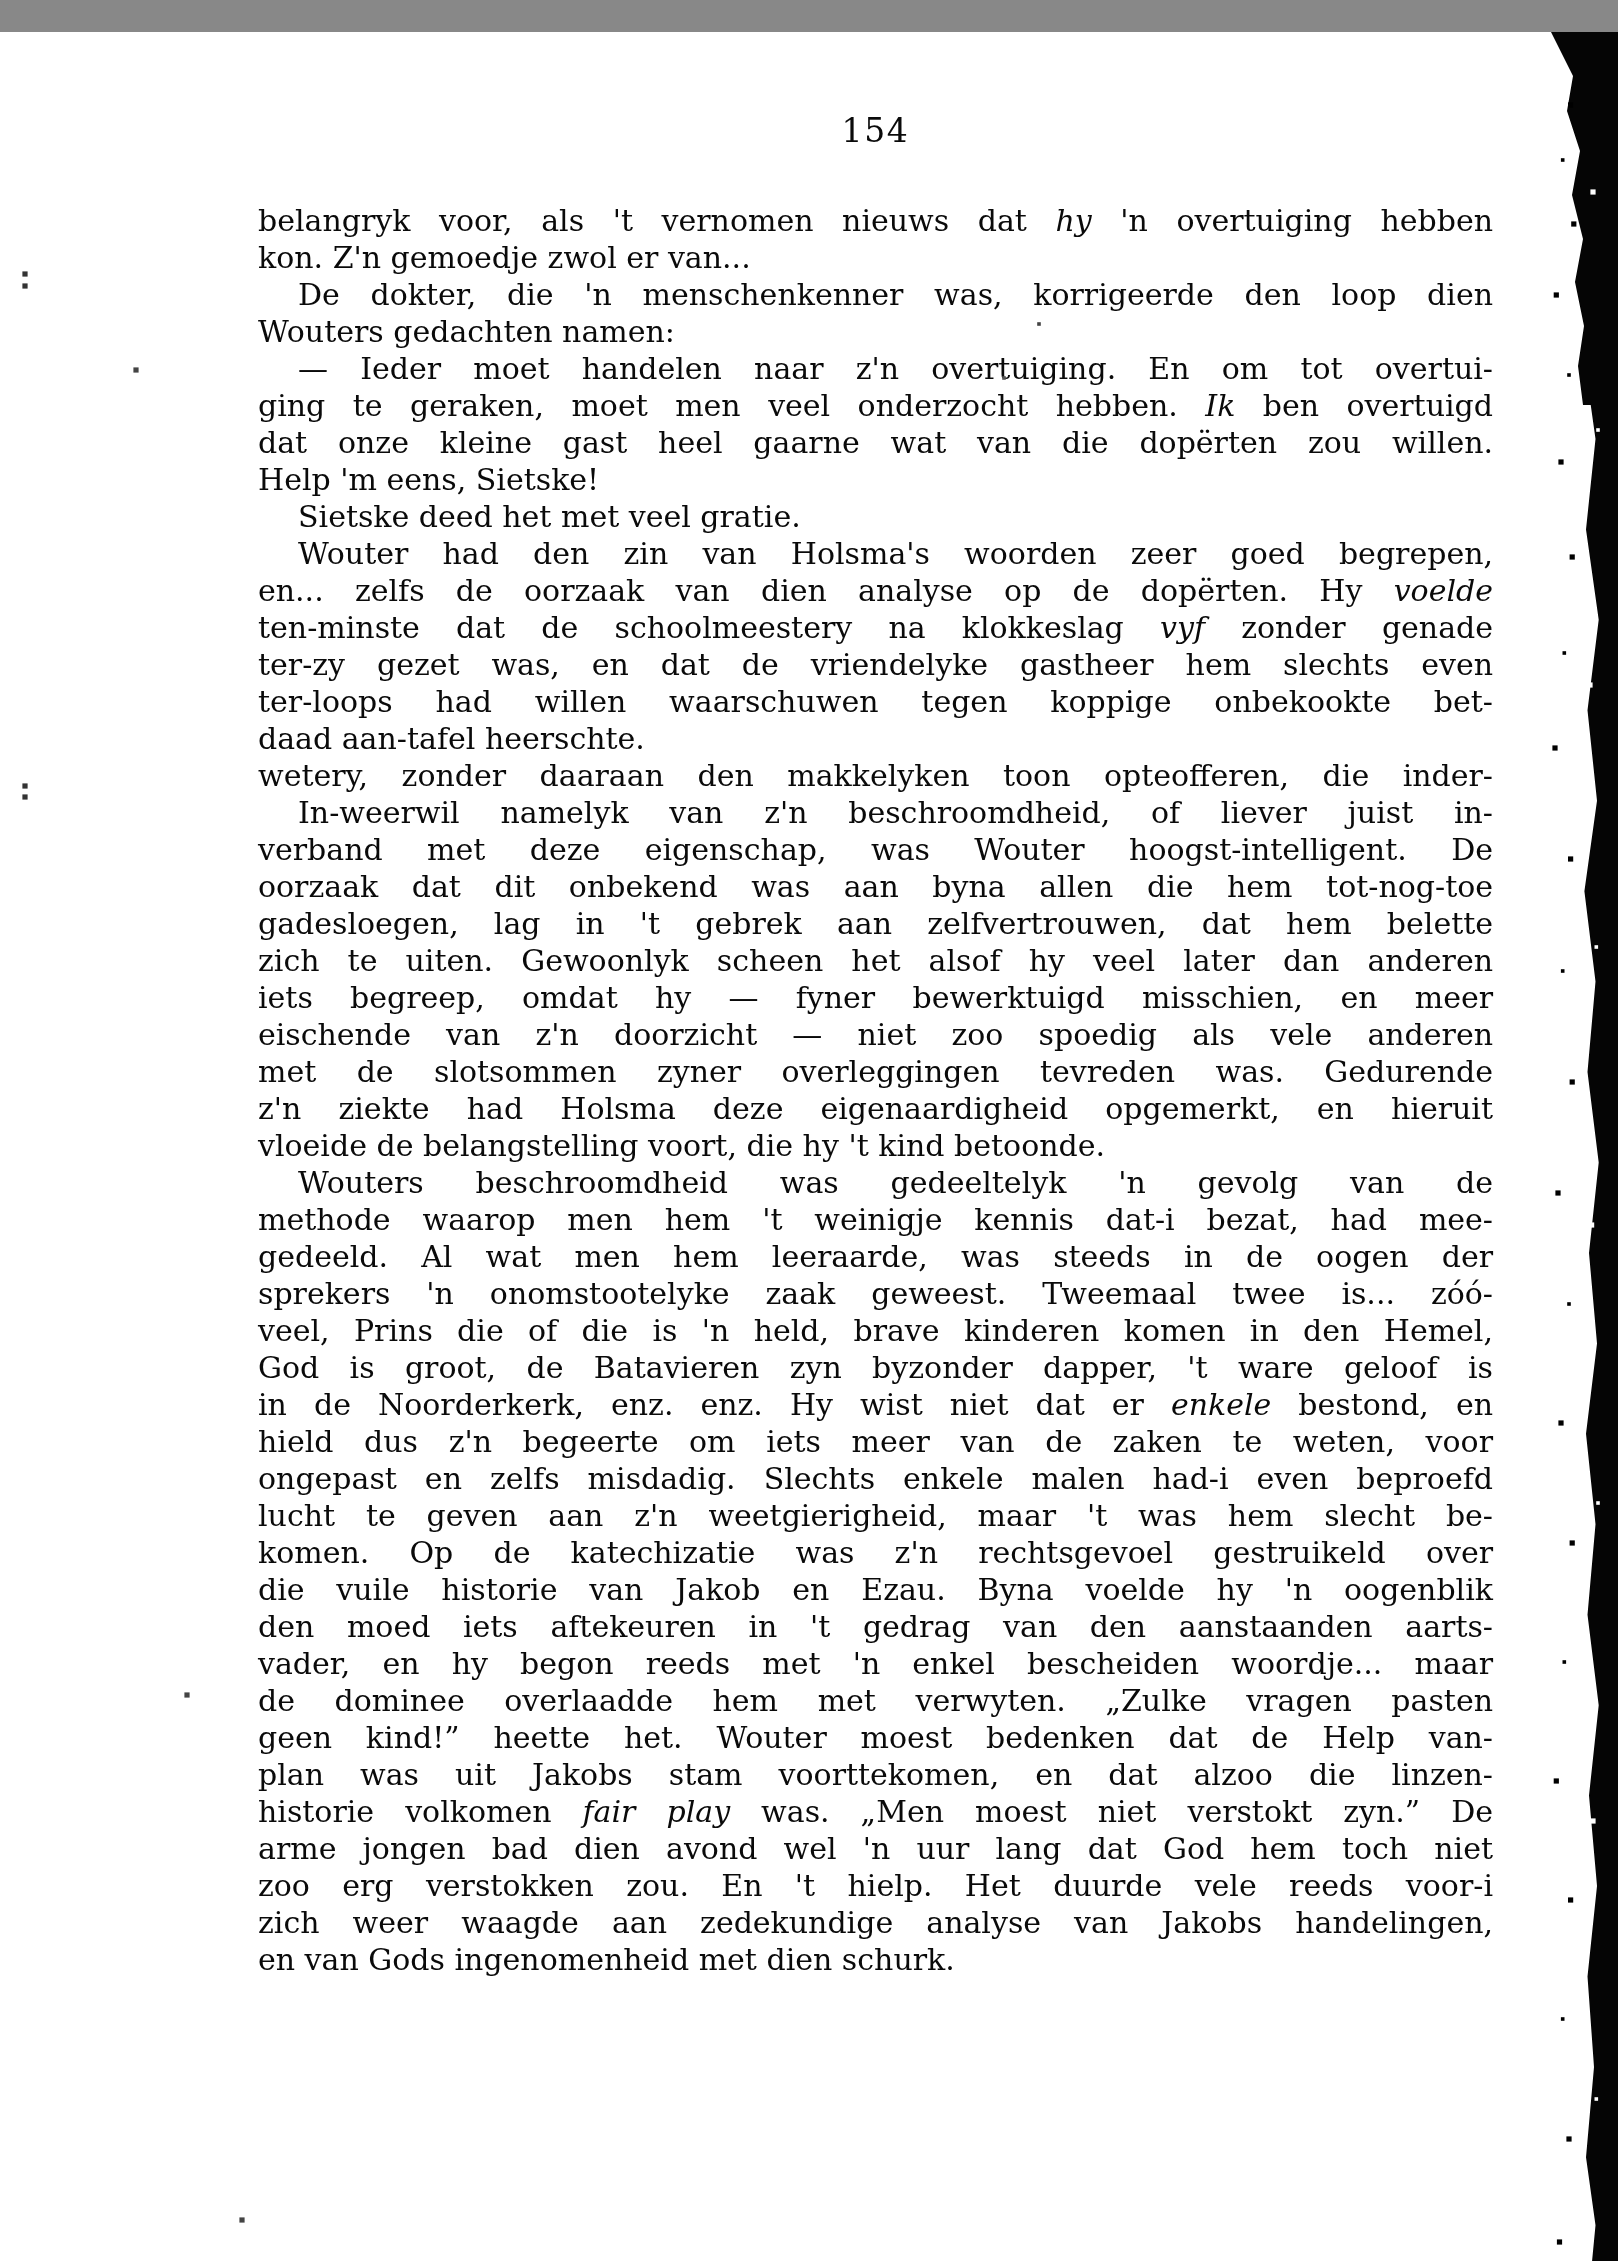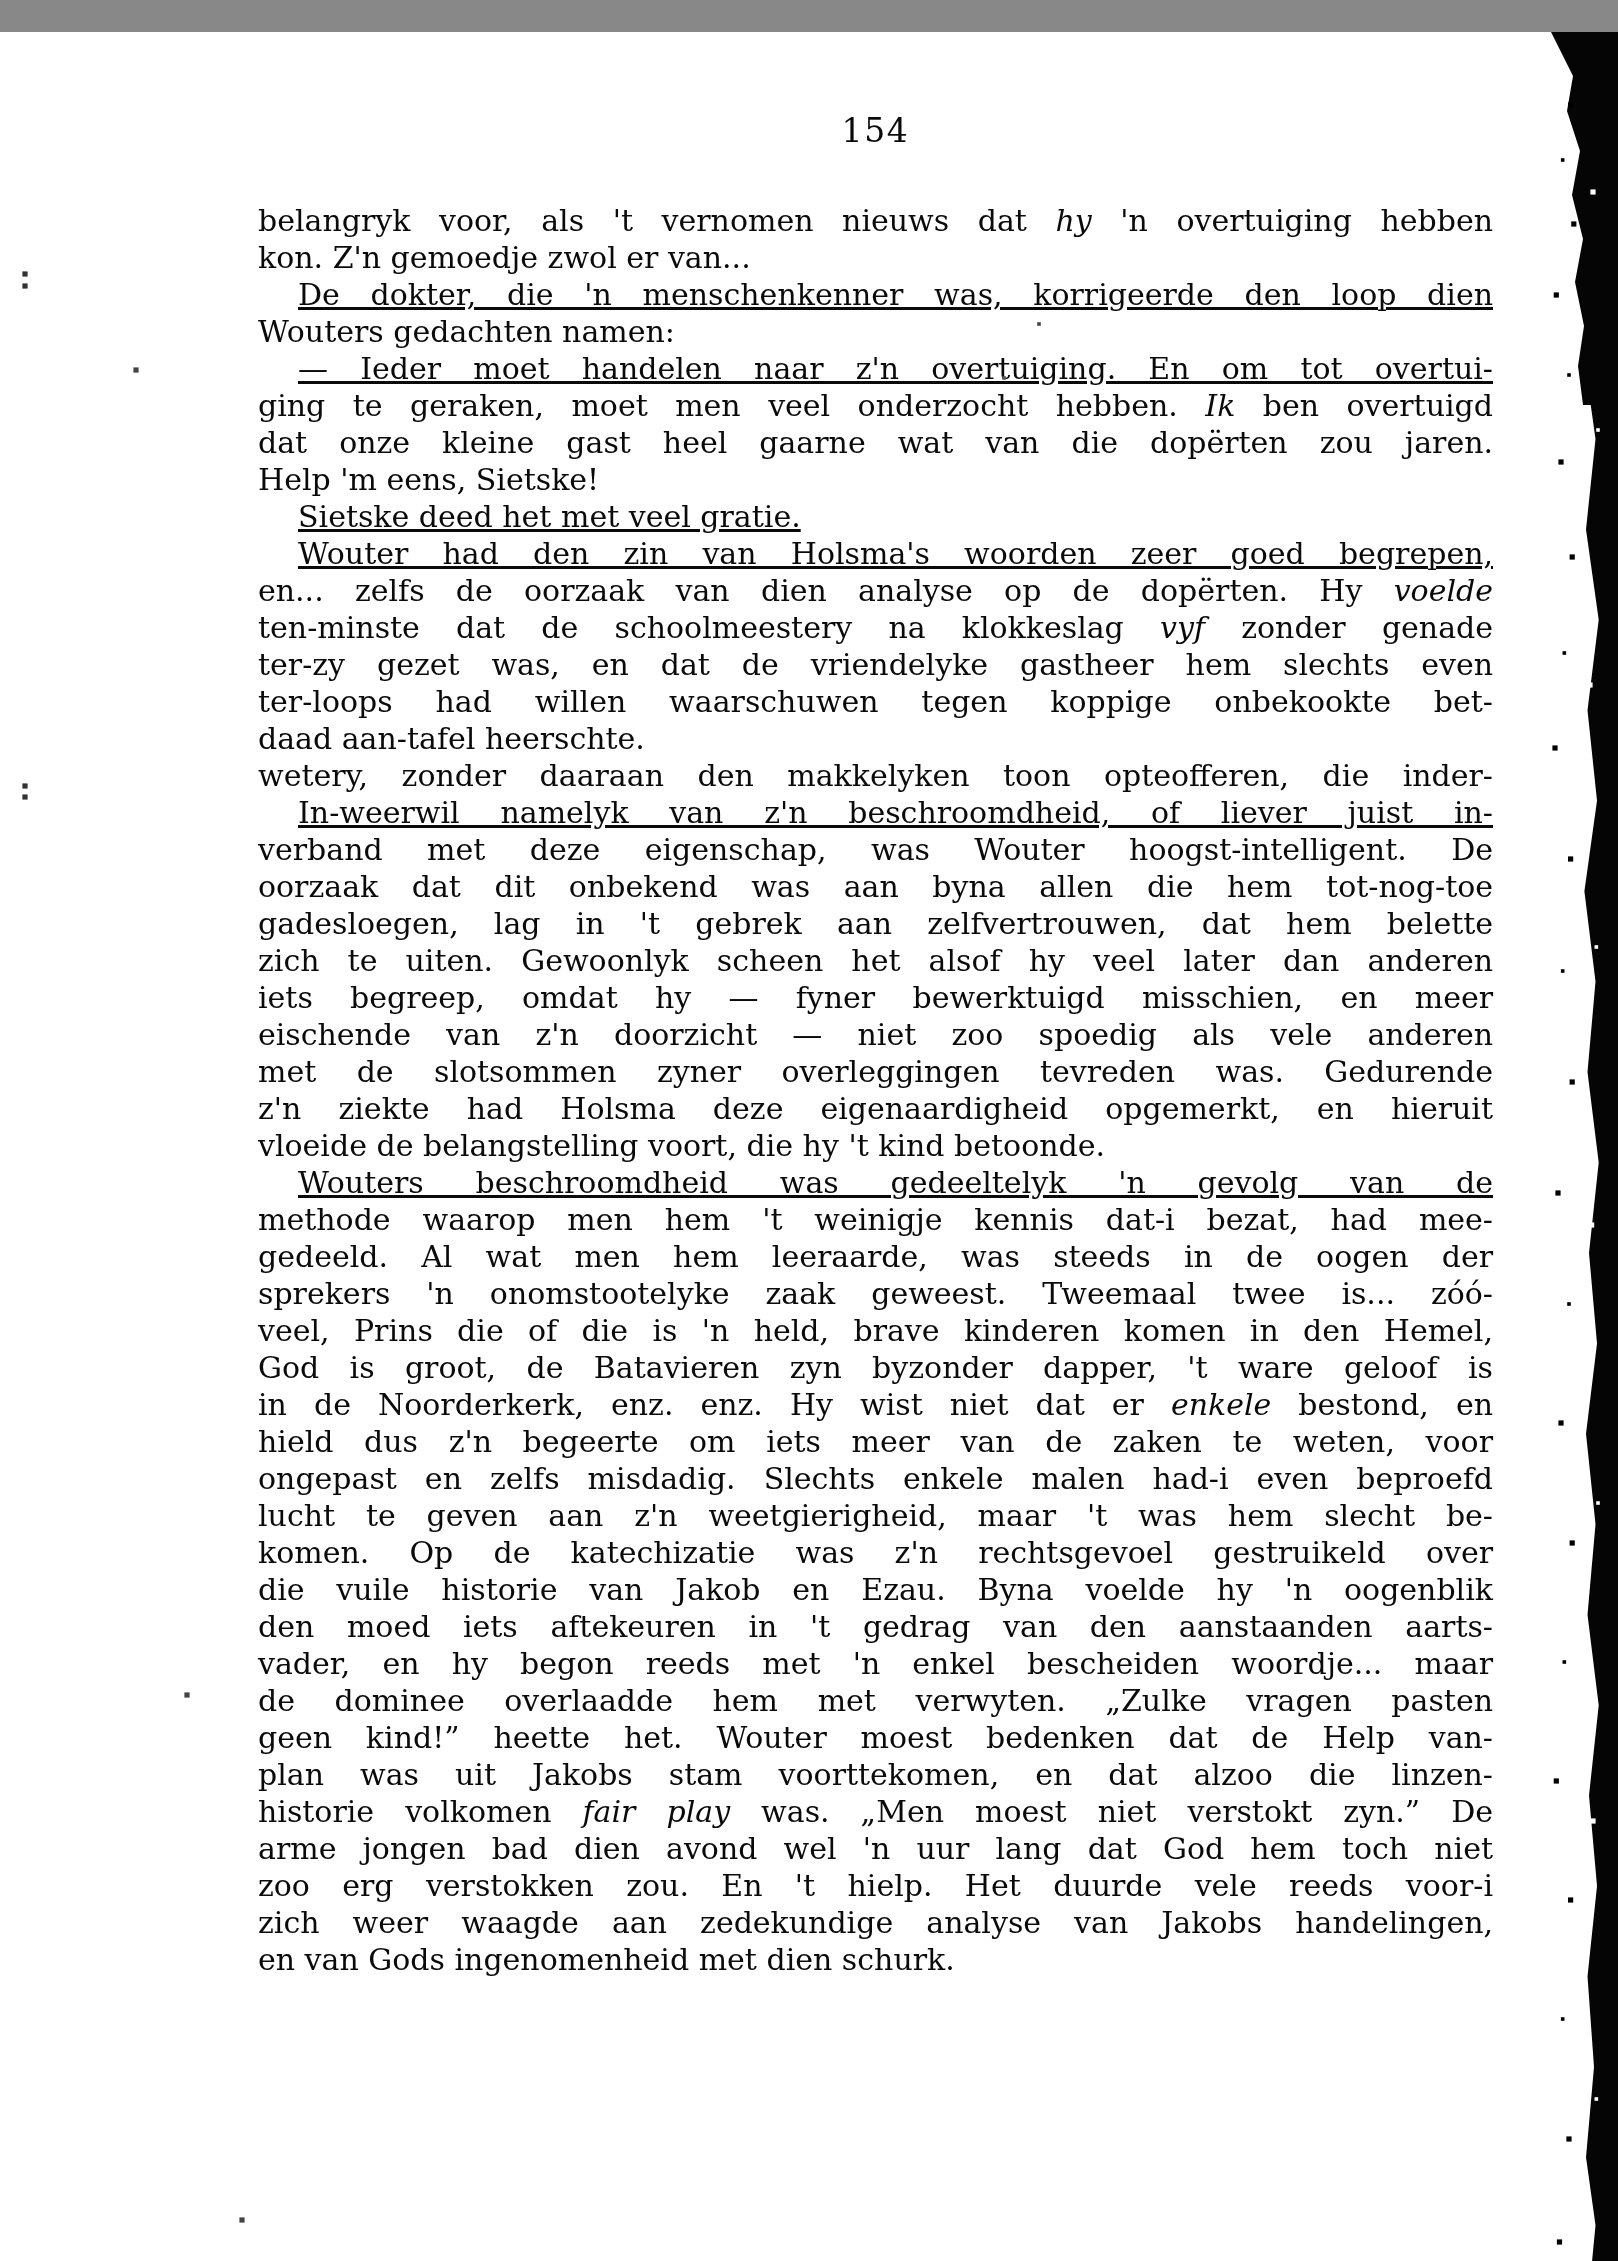--- a/index.html
+++ b/index.html
@@ -30,21 +30,21 @@
     font-size: 30px;
     line-height: 37px;
     letter-spacing: 0px;
   }
   .text-block .line {
     text-align: justify;
     text-align-last: justify;
     white-space: normal;
   }
   .text-block .line.last { text-align-last: left; }
-  .text-block .line.indent { text-indent: 40px; text-decoration: underline; }
+  .text-block .line.indent { text-indent: 40px; }
   .text-block i { font-style: italic; }
 
   
   .scan-edge-main {
     position: absolute;
     top: 0; right: 0;
     width: 40px; height: 100%;
     background: #050505;
     clip-path: polygon(14.3px 0%, 100% 0%, 100% 100%, 11px 100%,
       17.5px 97%, 8px 94%, 16px 90%, 9.5px 86%, 19px 82%, 11px 78%,
@@ -105,21 +105,21 @@
 <div class="page">
   <div class="page-number">154</div>
 
   <div class="text-block" id="text-block">
       <div class="line"><span>belangryk voor, als 't vernomen nieuws dat </span><i>hy</i><span> 'n overtuiging hebben</span></div>
       <div class="line last"><span>kon. Z'n gemoedje zwol er van...</span></div>
       <div class="line indent"><span>De dokter, die 'n menschenkenner was, korrigeerde den loop dien</span></div>
       <div class="line last"><span>Wouters gedachten namen:</span></div>
       <div class="line indent"><span>— Ieder moet handelen naar z'n overtuiging. En om tot overtui-</span></div>
       <div class="line"><span>ging te geraken, moet men veel onderzocht hebben. </span><i>Ik</i><span> ben overtuigd</span></div>
-      <div class="line"><span>dat onze kleine gast heel gaarne wat van die dopërten zou jaren.</span></div>
+      <div class="line"><span>dat onze kleine gast heel gaarne wat van die dopërten zou willen.</span></div>
       <div class="line last"><span>Help 'm eens, Sietske!</span></div>
       <div class="line indent last"><span>Sietske deed het met veel gratie.</span></div>
       <div class="line indent"><span>Wouter had den zin van Holsma's woorden zeer goed begrepen,</span></div>
       <div class="line"><span>en... zelfs de oorzaak van dien analyse op de dopërten. Hy </span><i>voelde</i></div>
       <div class="line"><span>ten-minste dat de schoolmeestery na klokkeslag </span><i>vyf</i><span> zonder genade</span></div>
       <div class="line"><span>ter-zy gezet was, en dat de vriendelyke gastheer hem slechts even</span></div>
       <div class="line"><span>ter-loops had willen waarschuwen tegen koppige onbekookte bet-</span></div>
       <div class="line last"><span>daad aan-tafel heerschte.</span></div>
       <div class="line"><span>wetery, zonder daaraan den makkelyken toon opteofferen, die inder-</span></div>
       <div class="line indent"><span>In-weerwil namelyk van z'n beschroomdheid, of liever juist in-</span></div>

